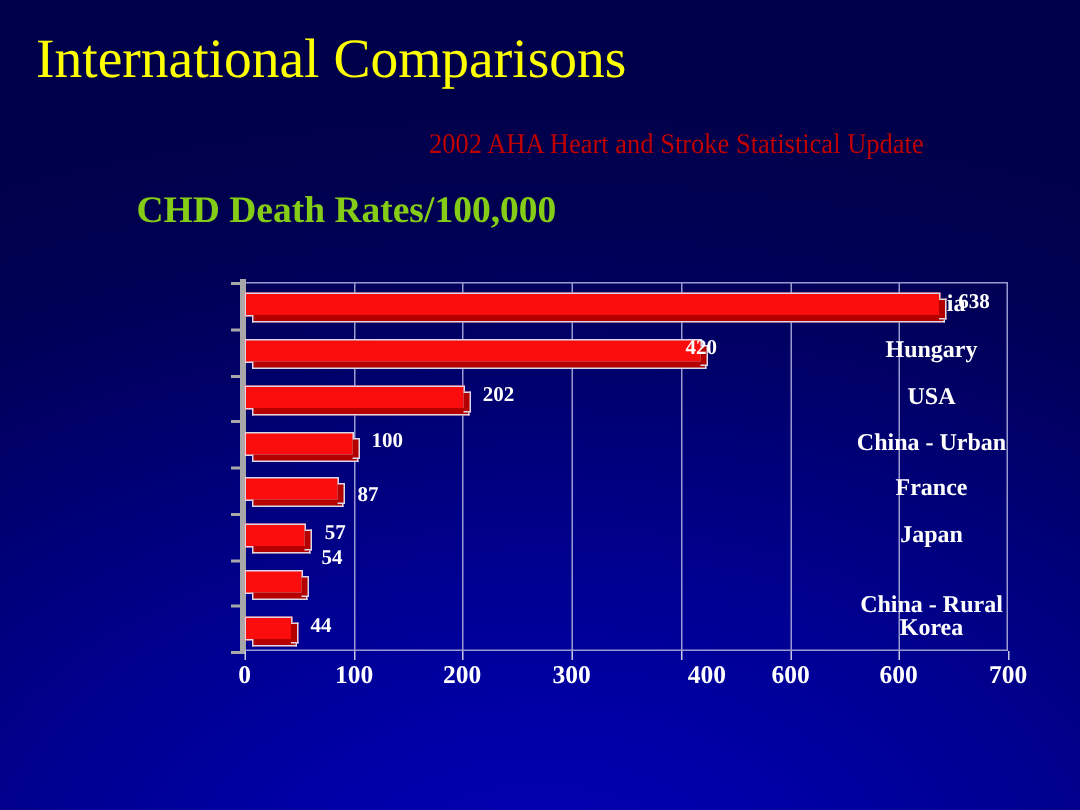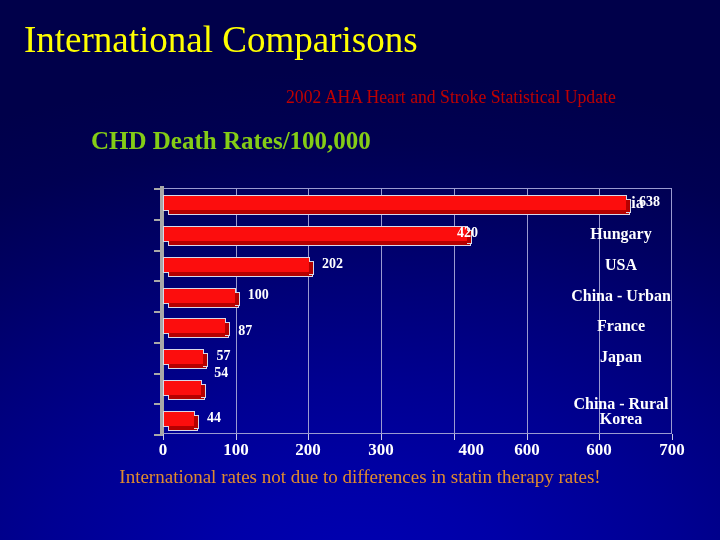--- a/index.html
+++ b/index.html
@@ -269,14 +269,13 @@
         <div class="bar-value" style="left: 238.261px; top: 321px;">87</div>
         <div class="bar" style="left: 163px; top: 349.125px; width: 41.4471px; height: 16px;"></div>
         <div class="bar-value" style="left: 216.447px; top: 346.125px;">57</div>
         <div class="bar" style="left: 163px; top: 379.875px; width: 39.2657px; height: 16px;"></div>
         <div class="bar-value" style="left: 214.266px; top: 363px;">54</div>
         <div class="bar" style="left: 163px; top: 410.625px; width: 31.9943px; height: 16px;"></div>
         <div class="bar-value" style="left: 206.994px; top: 407.625px;">44</div>
       </div>
   </div>
 
-  <div class="footnote">International rates not due to differences in statin therapy rates!</div>
 </div>
 
 </body></html>

